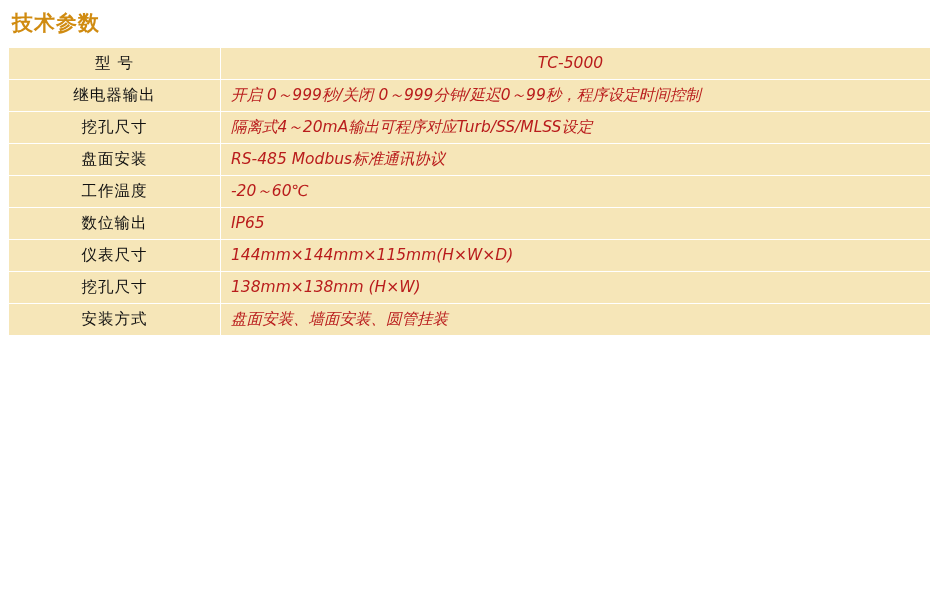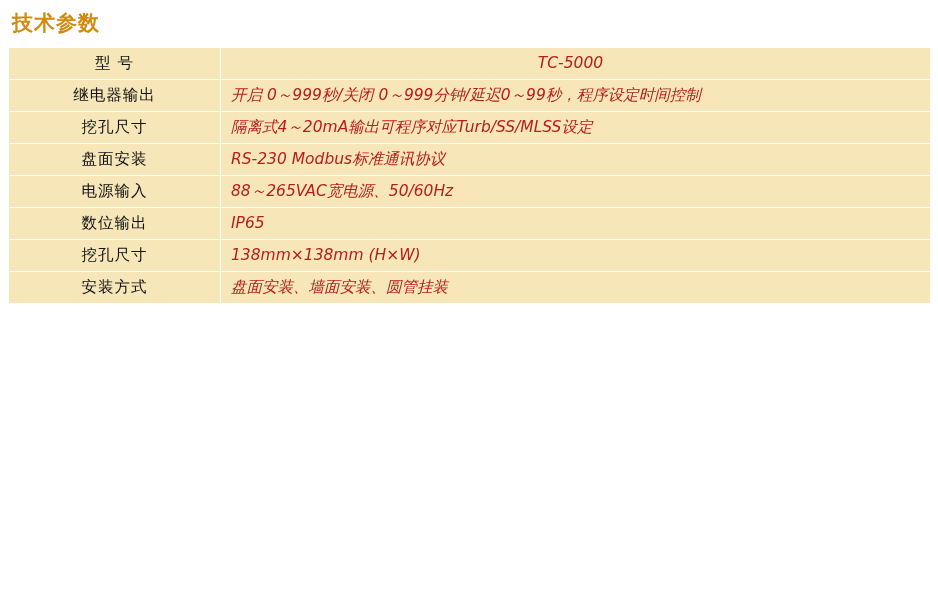--- a/index.html
+++ b/index.html
@@ -85,29 +85,33 @@
       <tr>
         <td class="label">继电器输出</td>
         <td class="value">开启 0～999秒/关闭 0～999分钟/延迟0～99秒，程序设定时间控制</td>
       </tr>
       <tr>
         <td class="label">挖孔尺寸</td>
         <td class="value">隔离式4～20mA输出可程序对应Turb/SS/MLSS设定</td>
       </tr>
       <tr>
         <td class="label">盘面安装</td>
-        <td class="value">RS-230 Modbus标准通讯协议</td>
+        <td class="value">RS-485 Modbus标准通讯协议</td>
       </tr>
       <tr>
-        <td class="label">电源输入</td>
-        <td class="value">88～265VAC宽电源、50/60Hz</td>
+        <td class="label">工作温度</td>
+        <td class="value">-20～60℃</td>
       </tr>
       <tr>
         <td class="label">数位输出</td>
         <td class="value">IP65</td>
+      </tr>
+      <tr>
+        <td class="label">仪表尺寸</td>
+        <td class="value">144mm×144mm×115mm(H×W×D)</td>
       </tr>
       <tr>
         <td class="label">挖孔尺寸</td>
         <td class="value">138mm×138mm (H×W)</td>
       </tr>
       <tr>
         <td class="label">安装方式</td>
         <td class="value">盘面安装、墙面安装、圆管挂装</td>
       </tr>
     </tbody>

